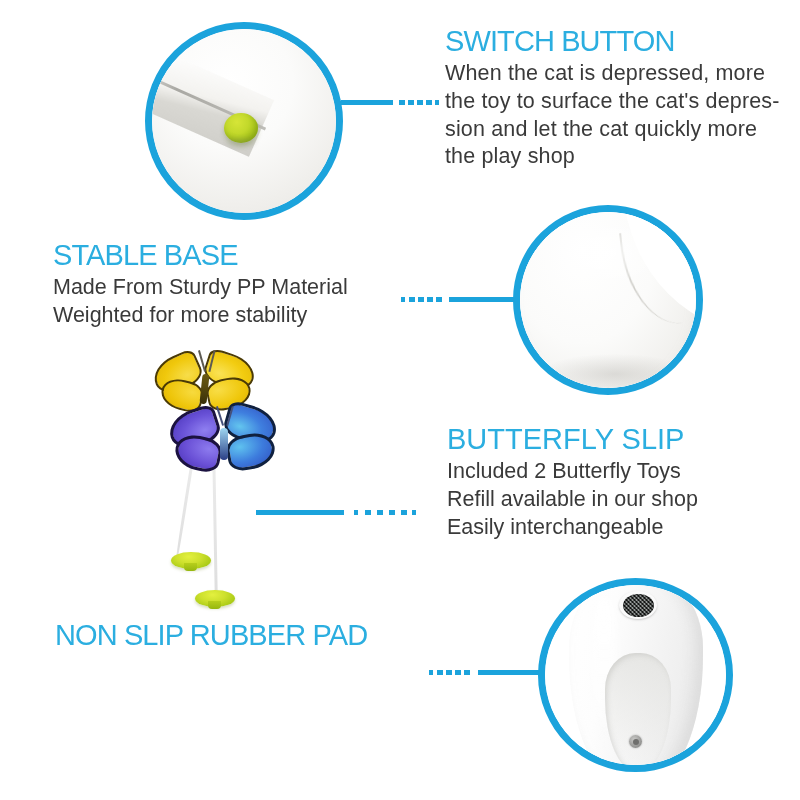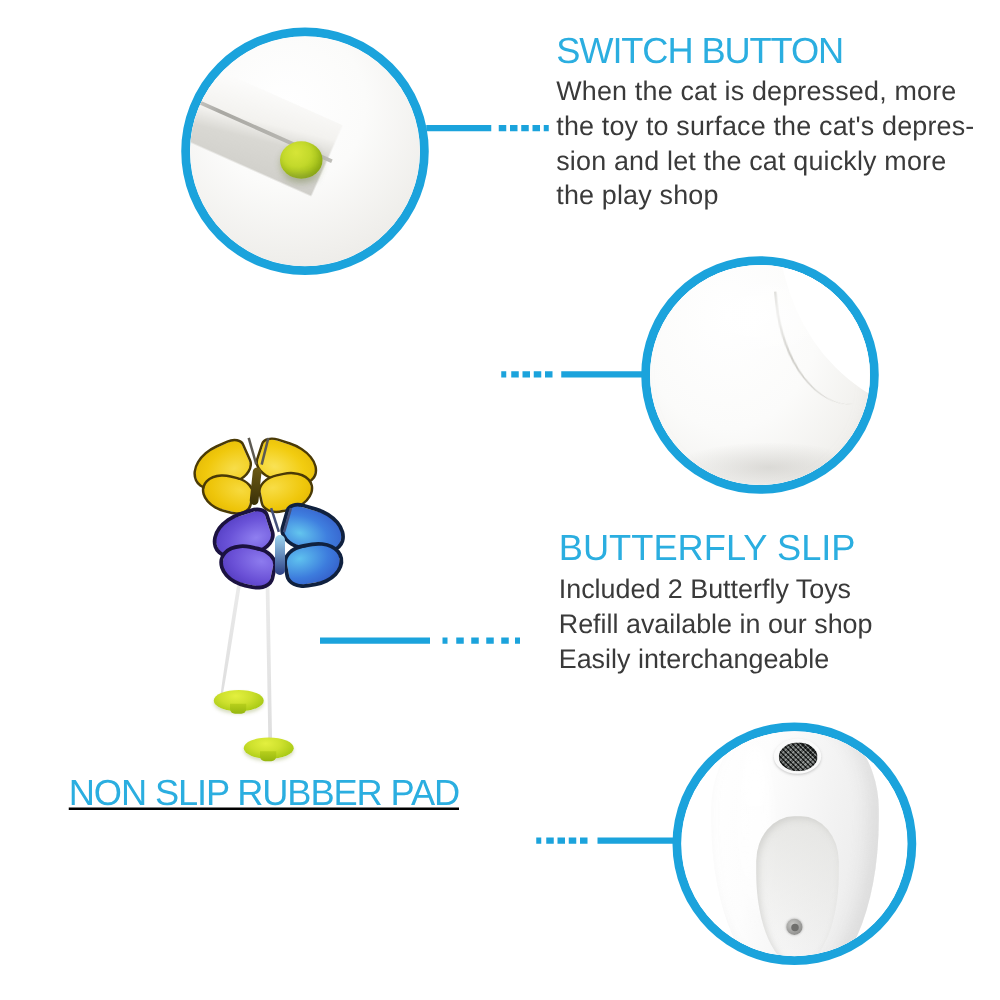--- a/index.html
+++ b/index.html
@@ -269,20 +269,27 @@
   <div class="feature-block b1 cond" style="left:422px; top:26px; width:360px;">
     <div class="feature-title">SWITCH BUTTON</div>
     <div class="feature-desc">
       <span class="line">When the cat is depressed, more</span>
       <span class="line">the toy to surface the cat's depres-</span>
       <span class="line">sion and let the cat quickly more</span>
       <span class="line">the play shop</span>
     </div>
   </div>
 
+  <div class="feature-block cond" style="left:30px; top:240px; width:360px;">
+    <div class="feature-title">STABLE BASE</div>
+    <div class="feature-desc">
+      <span class="line">Made From Sturdy PP Material</span>
+      <span class="line">Weighted for more stability</span>
+    </div>
+  </div>
 
   <div class="conn" style="left:378px; top:297px; width:115px;">
     <div class="conn-dots" style="left:0; width:42px;">
       <div class="dot" style="left:0px; width:4px;"></div>
       <div class="dot" style="left:8px;"></div>
       <div class="dot" style="left:17px;"></div>
       <div class="dot" style="left:26px;"></div>
       <div class="dot" style="left:35px;"></div>
     </div>
     <div class="conn-solid" style="left:48px; width:67px;"></div>
@@ -373,21 +380,21 @@
 
   <div class="feature-block" style="left:424px; top:424px; width:360px;">
     <div class="feature-title" style="letter-spacing:0px;">BUTTERFLY SLIP</div>
     <div class="feature-desc">
       <span class="line">Included 2 Butterfly Toys</span>
       <span class="line">Refill available in our shop</span>
       <span class="line">Easily interchangeable</span>
     </div>
   </div>
 
-  <div class="feature-block cond" style="left:32px; top:620px; width:370px;text-decoration:underline;">
+  <div class="feature-block cond" style="left:32px; top:620px; width:370px;">
     <div class="feature-title">NON SLIP RUBBER PAD</div>
   </div>
 
   <div class="conn" style="left:406px; top:670px; width:112px;">
     <div class="conn-dots" style="left:0; width:42px;">
       <div class="dot" style="left:0px; width:4px;"></div>
       <div class="dot" style="left:8px;"></div>
       <div class="dot" style="left:17px;"></div>
       <div class="dot" style="left:26px;"></div>
       <div class="dot" style="left:35px;"></div>

